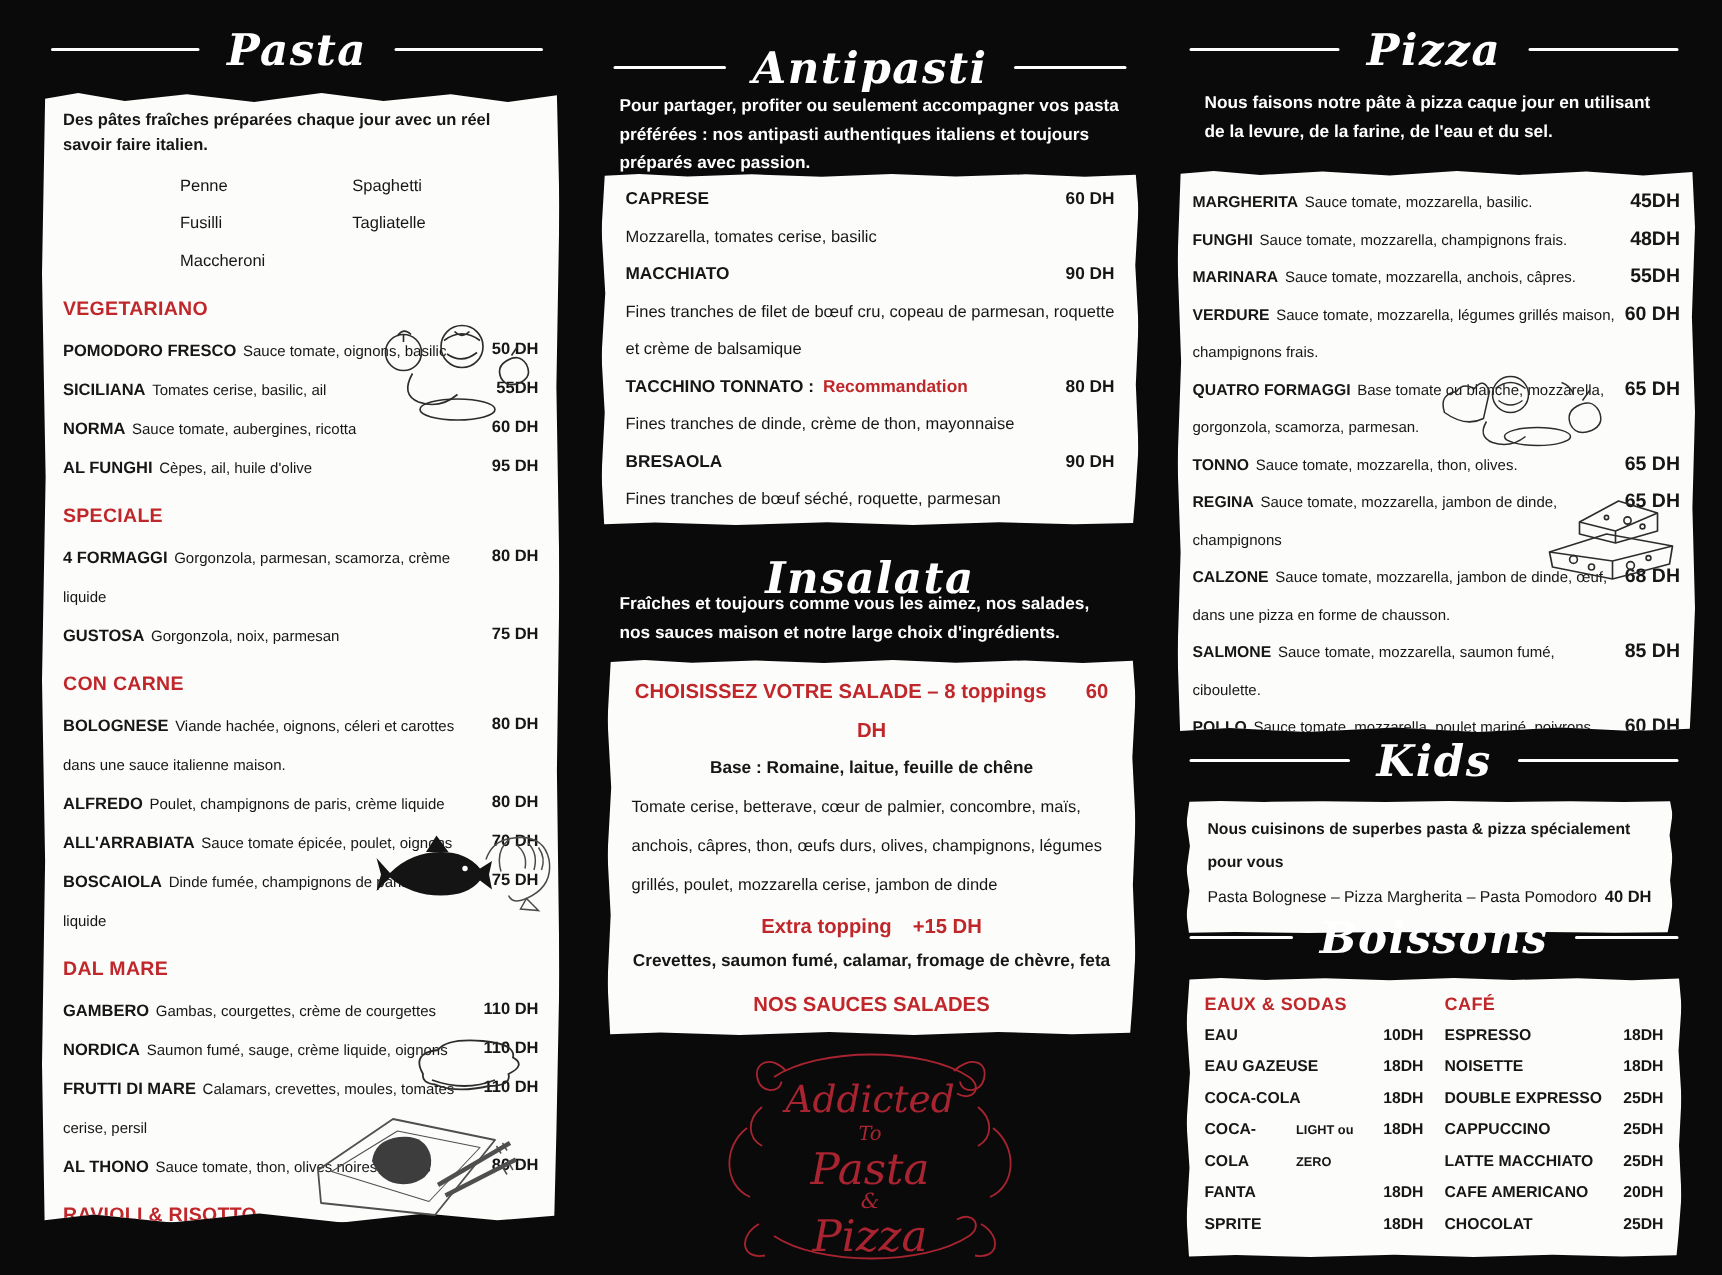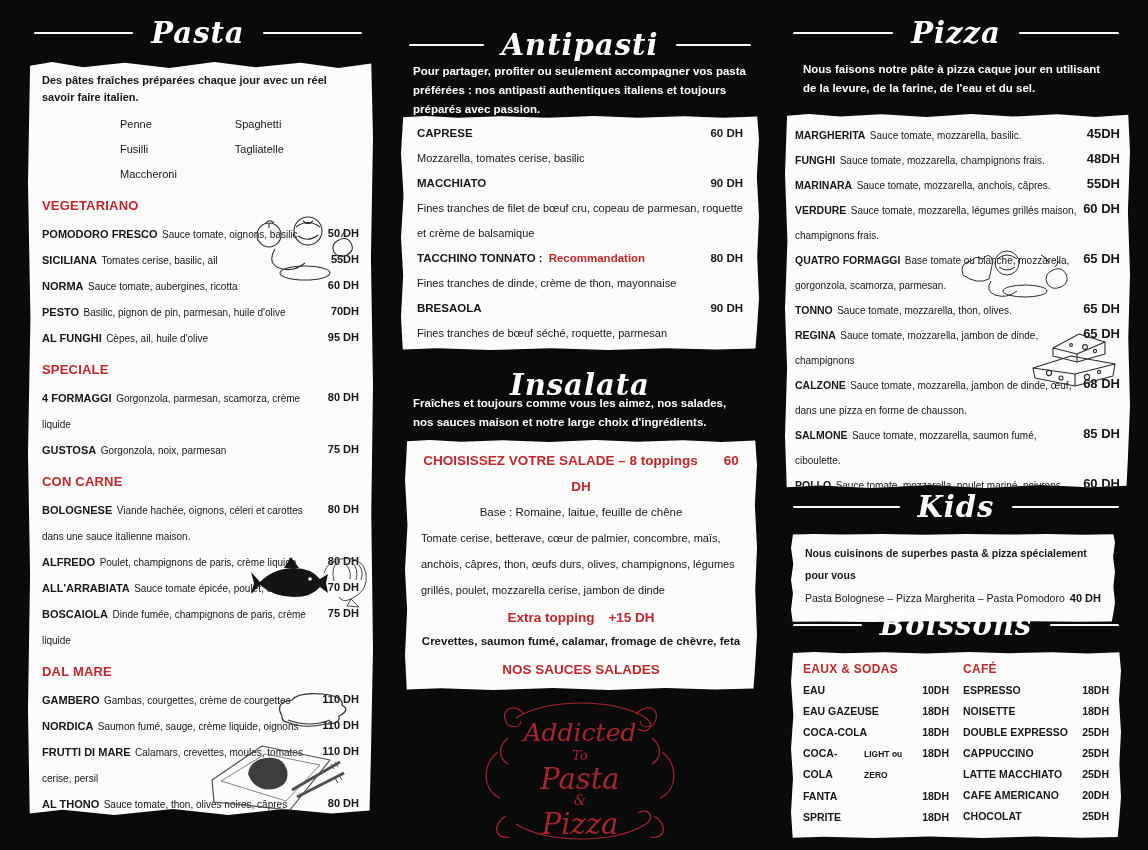--- a/index.html
+++ b/index.html
@@ -77,21 +77,21 @@
   .a-row{display:flex;align-items:baseline;line-height:25px;}
   .a-row .name{font-weight:bold;font-size:11.5px;}
   .a-row .tag{color:var(--red);font-weight:bold;font-size:11.5px;margin-left:6px;}
   .a-row .tag:empty{display:none;}
   .a-row .price{margin-left:auto;font-weight:bold;font-size:11.5px;}
   .a-desc{font-size:11px;line-height:25px;}
 
   
   .s-title{color:var(--red);font-weight:bold;font-size:13.5px;line-height:26px;}
   .s-title .gap{display:inline-block;width:26px;}
-  .s-base{font-weight:normal;font-size:11.5px;line-height:25px;}
+  .s-base{font-weight:bold;font-size:11.5px;line-height:25px;}
   .s-tops{font-size:11px;line-height:26px;text-align:left;padding:0 2px;}
   .s-extra{color:var(--red);font-weight:bold;font-size:13.5px;line-height:25px;margin-top:2px;}
   .s-extra .gap{display:inline-block;width:14px;}
   .s-extra-items{font-weight:bold;font-size:11.5px;line-height:22px;}
   .s-sauces-title{color:var(--red);font-weight:bold;font-size:13.5px;line-height:27px;margin-top:4px;}
   .s-sauces{display:flex;justify-content:space-between;padding:0 34px;font-weight:bold;font-size:11px;line-height:25px;}
 
   
   .kids-intro{font-weight:bold;font-size:10.5px;line-height:22px;}
   .kids-row{display:flex;align-items:baseline;font-size:10.5px;line-height:24px;}
@@ -154,24 +154,20 @@
             <div class="p-item">
               <div class="left"><span class="name">SICILIANA</span> <span class="desc">Tomates cerise, basilic, ail</span></div>
               <div class="price">55DH</div>
             </div>
 
             <div class="p-item">
               <div class="left"><span class="name">NORMA</span> <span class="desc">Sauce tomate, aubergines, ricotta</span></div>
               <div class="price">60 DH</div>
             </div>
 
-            <div class="p-item">
-              <div class="left"><span class="name">PESTO</span> <span class="desc">Basilic, pignon de pin, parmesan, huile d'olive</span></div>
-              <div class="price">70DH</div>
-            </div>
 
             <div class="p-item">
               <div class="left"><span class="name">AL FUNGHI</span> <span class="desc">Cèpes, ail, huile d'olive</span></div>
               <div class="price">95 DH</div>
             </div>
           </div>
 
         <div class="red-h">SPECIALE</div>
         <div>
 

